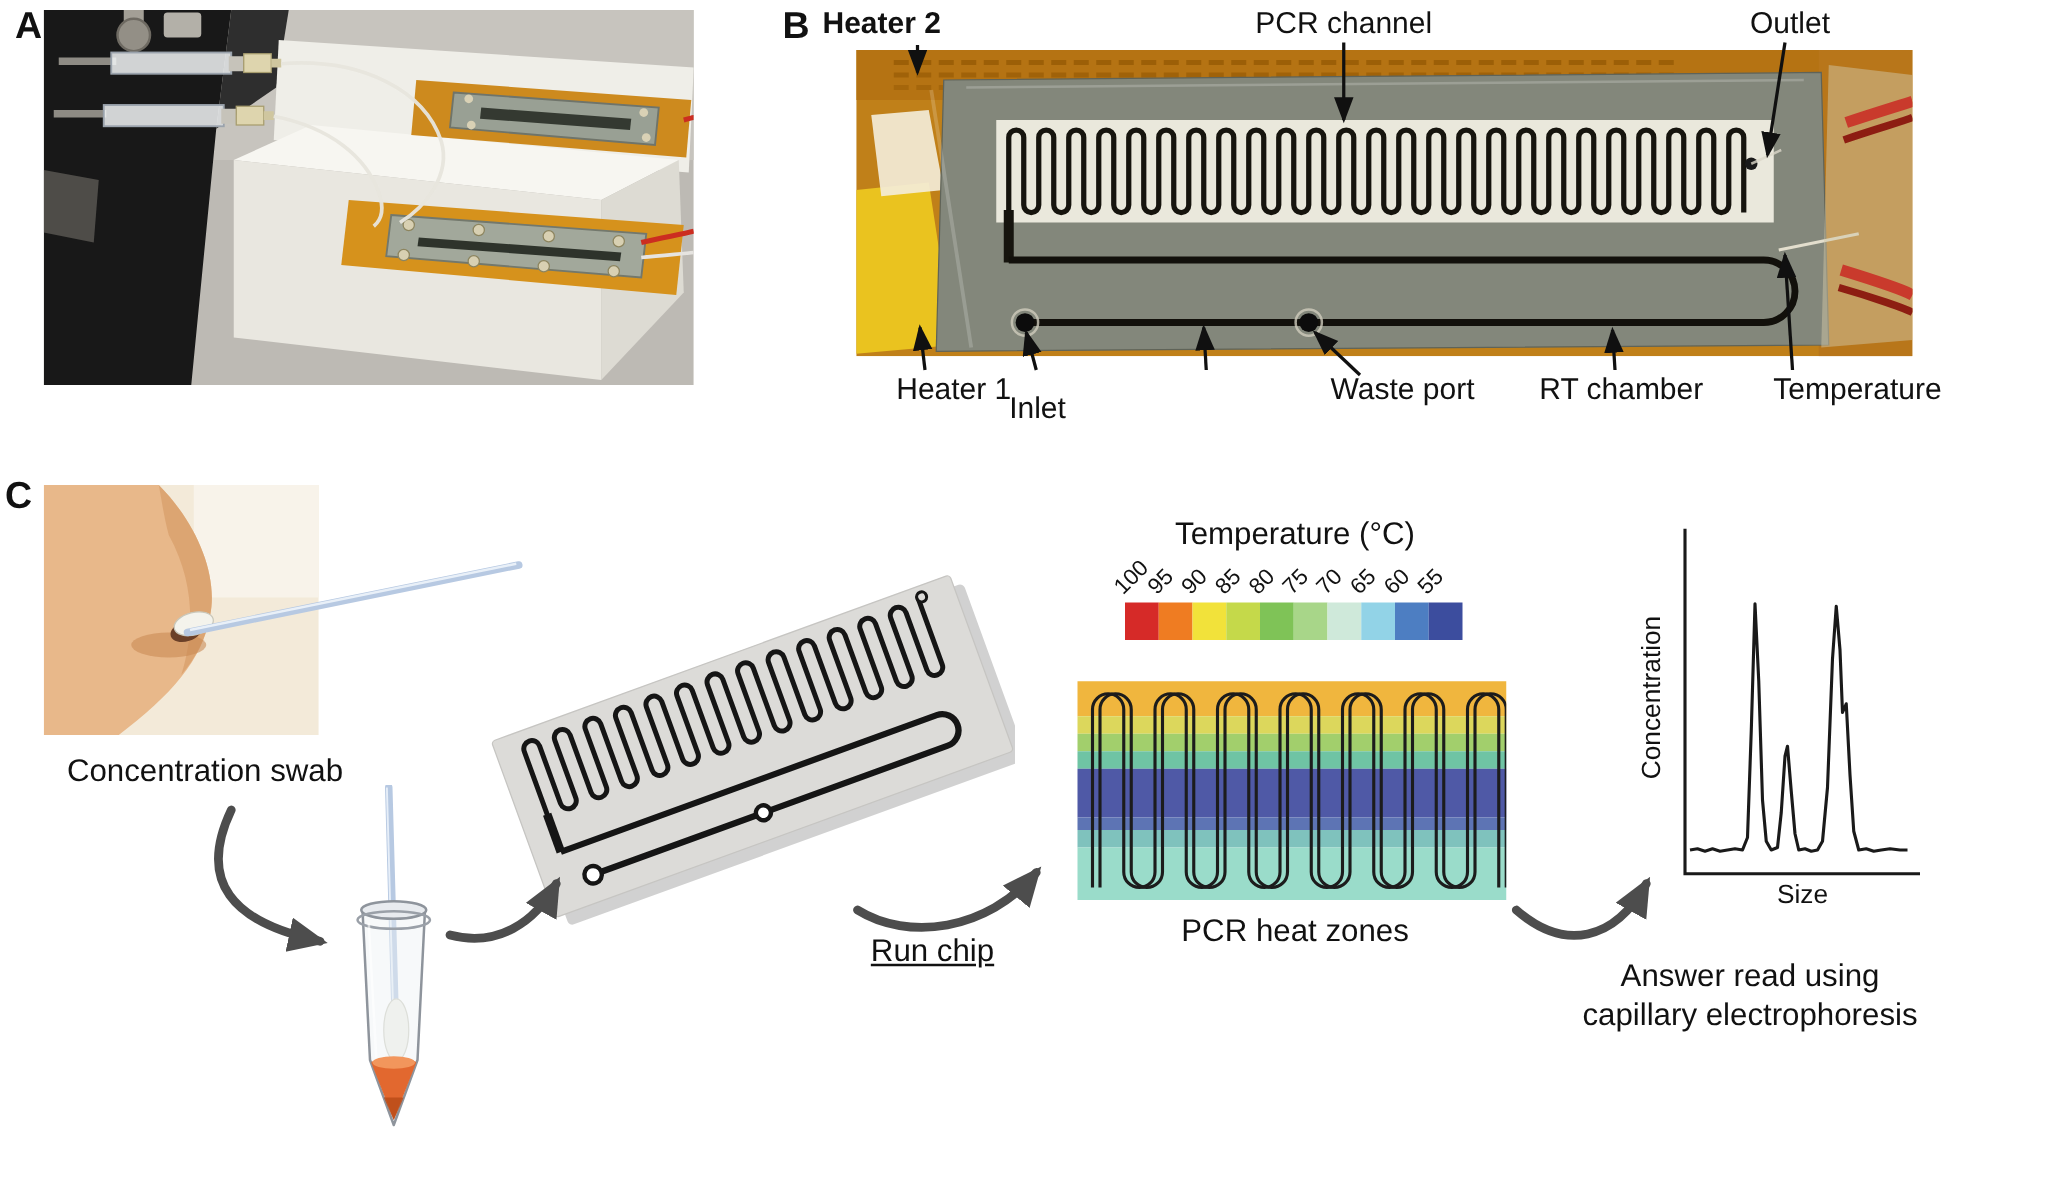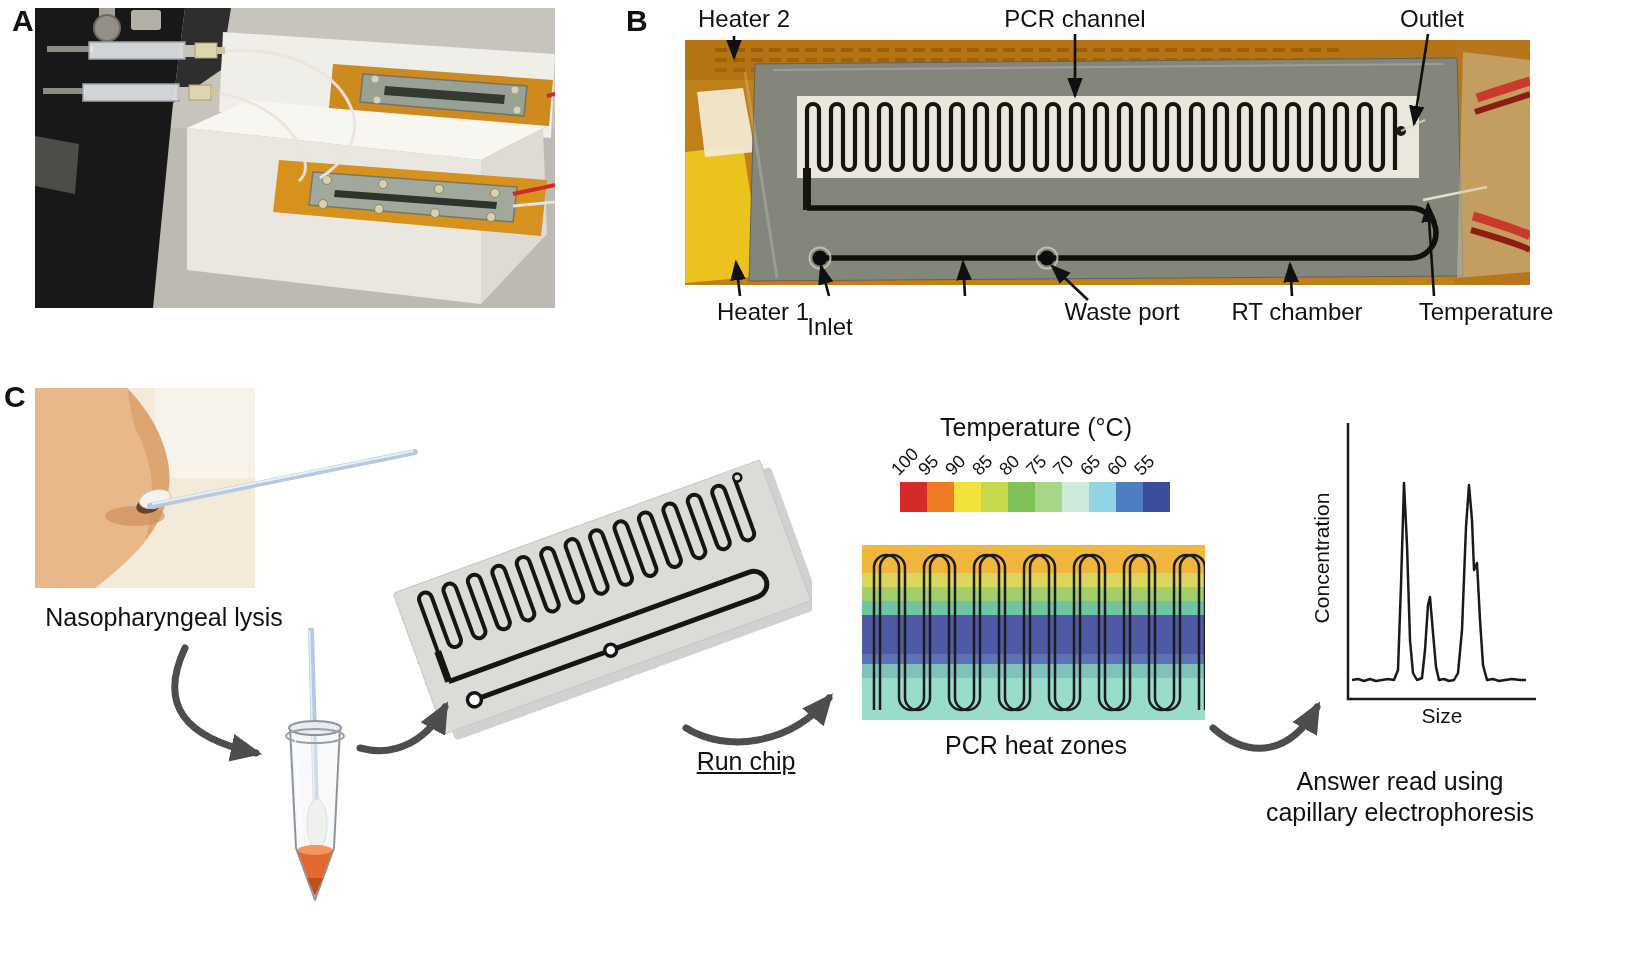--- a/index.html
+++ b/index.html
@@ -129,21 +129,21 @@
       <path d="M 790,72 C 816,63 838,57 845,54" stroke="#8d1d12" stroke-width="6"></path>
       <path d="M 788,176 C 814,184 838,192 845,196" stroke="#c93a2c" stroke-width="9"></path>
       <path d="M 786,190 C 814,198 840,207 845,210" stroke="#8d1d12" stroke-width="6"></path>
     </g>
     <g stroke="#ffffff">
       <line x1="88" y1="30" x2="758" y2="24" opacity="0.2" stroke-width="2"></line>
       <line x1="60" y1="32" x2="92" y2="238" opacity="0.18" stroke-width="3"></line>
     </g>
   </svg>
 
-  <div class="txt f24" style="left:698px;top:5px;">Heater 2</div>
+  <div class="txt f24" style="left:658px;top:5px;font-weight:bold;">Heater 2</div>
   <div class="txt f24 ctr" style="left:1075px;top:5px;text-align:center;">PCR channel</div>
   <div class="txt f24 ctr" style="left:1432px;top:5px;">Outlet</div>
   <div class="txt f24 ctr" style="left:763px;top:298px;">Heater 1</div>
   <div class="txt f24 ctr" style="left:830px;top:298px;margin-top:15px;">Inlet</div>
   <div class="txt f24 ctr" style="left:1122px;top:298px;">Waste port</div>
   <div class="txt f24 ctr" style="left:1297px;top:298px;">RT chamber</div>
   <div class="txt f24 ctr" style="left:1486px;top:298px;">Temperature</div>
 
   <div class="txt panelLabel" style="left:4px;top:380px;">C</div>
 
@@ -226,21 +226,21 @@
     </svg>
   </div>
 
   <svg class="abs layer1" style="left:1336px;top:415px;" width="206" height="296" viewBox="0 0 206 296">
     <path d="M 12 8 L 12 284 L 200 284" fill="none" stroke="#1a1a1a" stroke-width="2.5"></path>
     <polyline fill="none" stroke="#1a1a1a" stroke-width="2.5" stroke-linejoin="round" points="16,265 22,264 28,266 34,264 40,266 46,265 52,264 58,265 62,255 65,170 68,68 71,130 74,225 77,258 81,265 86,263 89,235 92,190 94,182 97,218 100,252 103,265 108,264 113,266 118,265 122,258 126,215 130,112 133,70 136,105 138,155 141,148 144,205 147,250 151,265 157,264 163,266 169,265 176,264 184,265 190,265"></polyline>
   </svg>
   <div class="txt f21" style="left:1322px;top:558px;transform:translate(-50%,-50%) rotate(-90deg);">Concentration</div>
   <div class="txt f21 ctr" style="left:1442px;top:704px;">Size</div>
 
-  <div class="txt f25 ctr" style="left:164px;top:602px;">Nasopharyngeal lysis</div>
+  <div class="txt f25 ctr" style="left:164px;top:602px;">Concentration swab</div>
   <div class="txt f25 ctr" style="left:746px;top:746px;text-decoration:underline;">Run chip</div>
   <div class="txt f25 ctr" style="left:1036px;top:730px;">PCR heat zones</div>
   <div class="txt f25 ctr" style="left:1400px;top:766px;">
     <div>Answer read using</div>
     <div>capillary electrophoresis</div>
   </div>
 
   <svg class="abs layer4" style="left:0;top:0;" width="1650" height="955" viewBox="0 0 1650 955">
     <defs>
       <marker id="mB" markerWidth="9" markerHeight="8" refX="7" refY="3" orient="auto">

